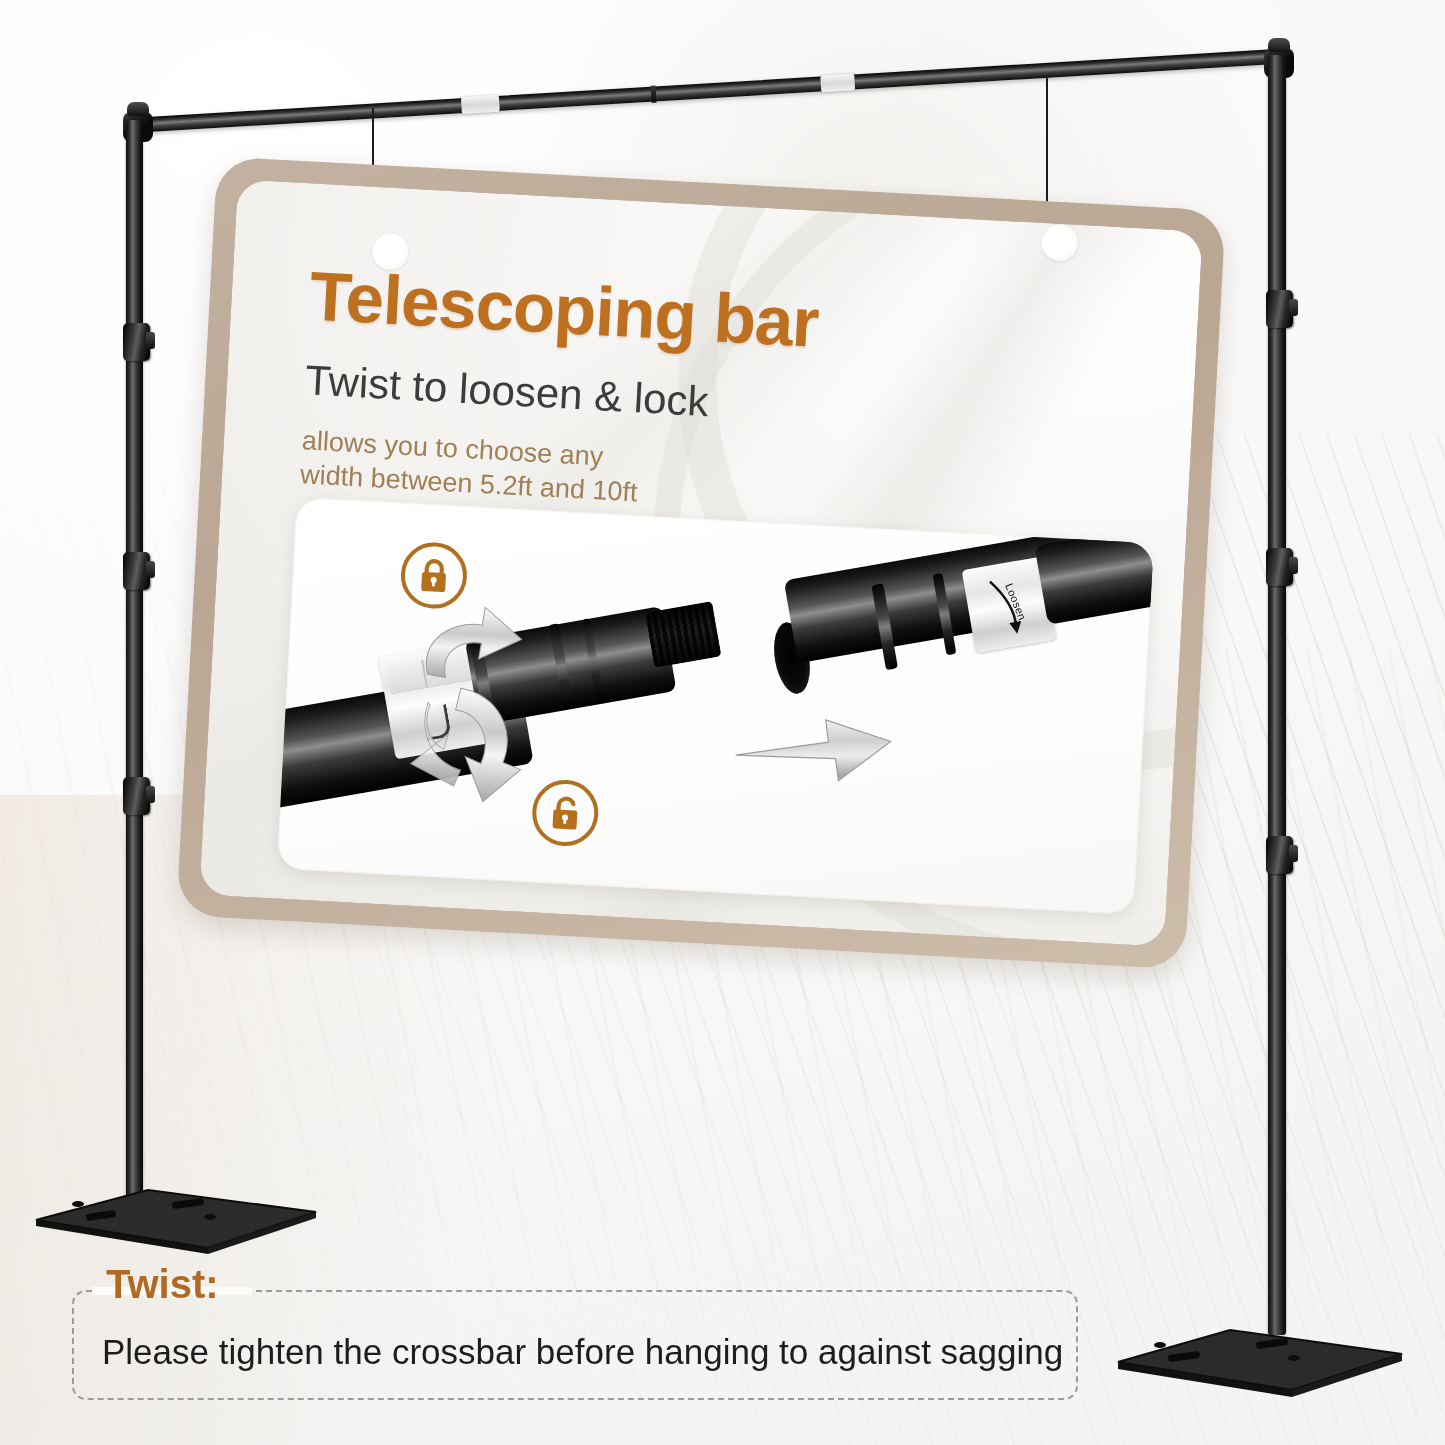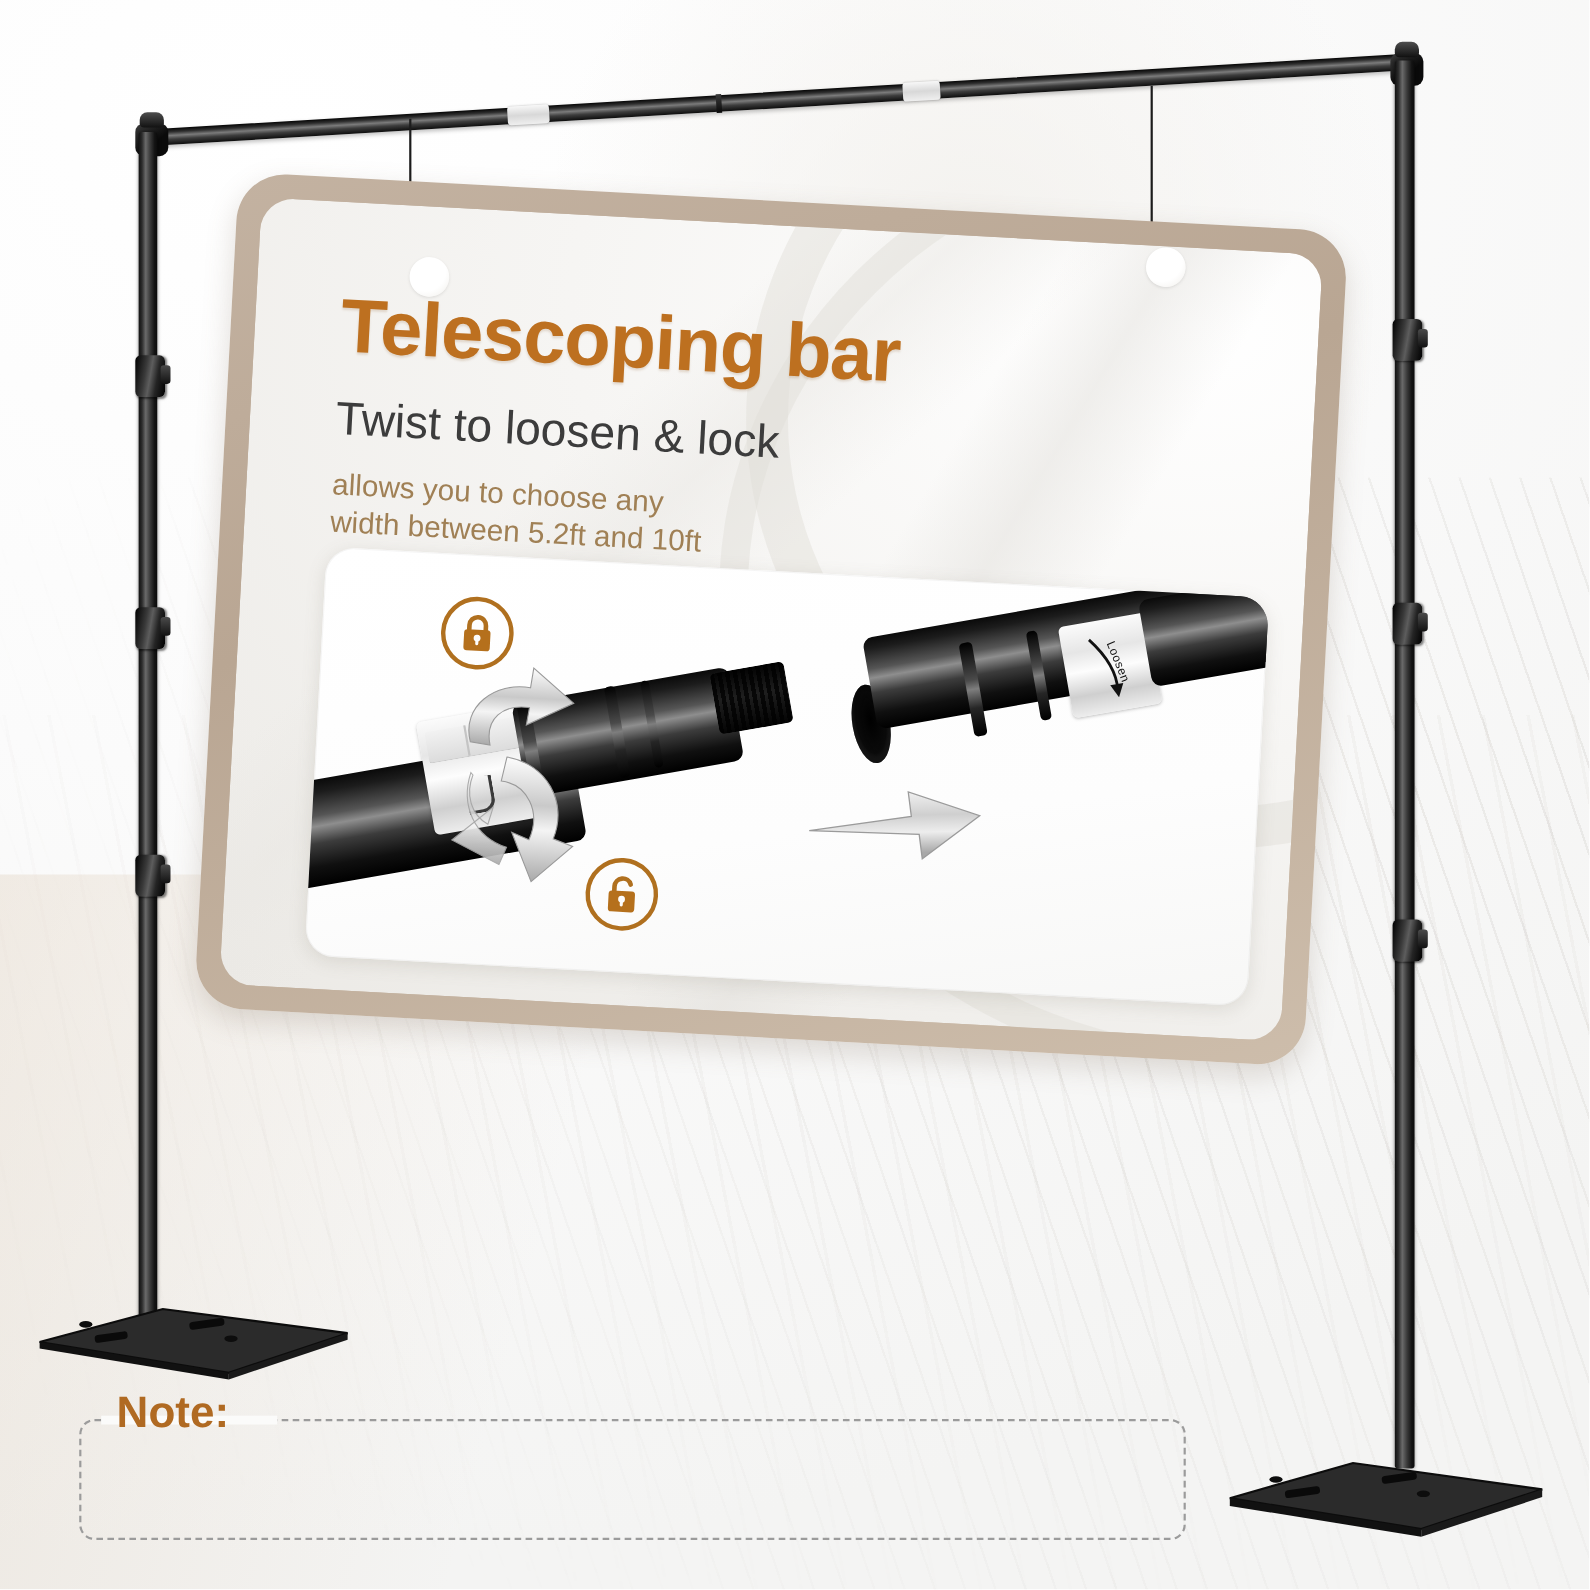--- a/index.html
+++ b/index.html
@@ -278,16 +278,17 @@
 
     </div>
 
     <div class="eyelet" style="left:160px;top:68px;"></div>
     <div class="eyelet" style="left:828px;top:23px;"></div>
   </div>
 
   <div id="note">
     <div class="note-box"></div>
     <div class="note-mask"></div>
-    <div class="note-label">Note:</div>
+    <div class="note-label">Twist:</div>
+    <div class="note-text">Please tighten the crossbar before hanging to against sagging</div>
   </div>
 
 </div>
 
 </body></html>

